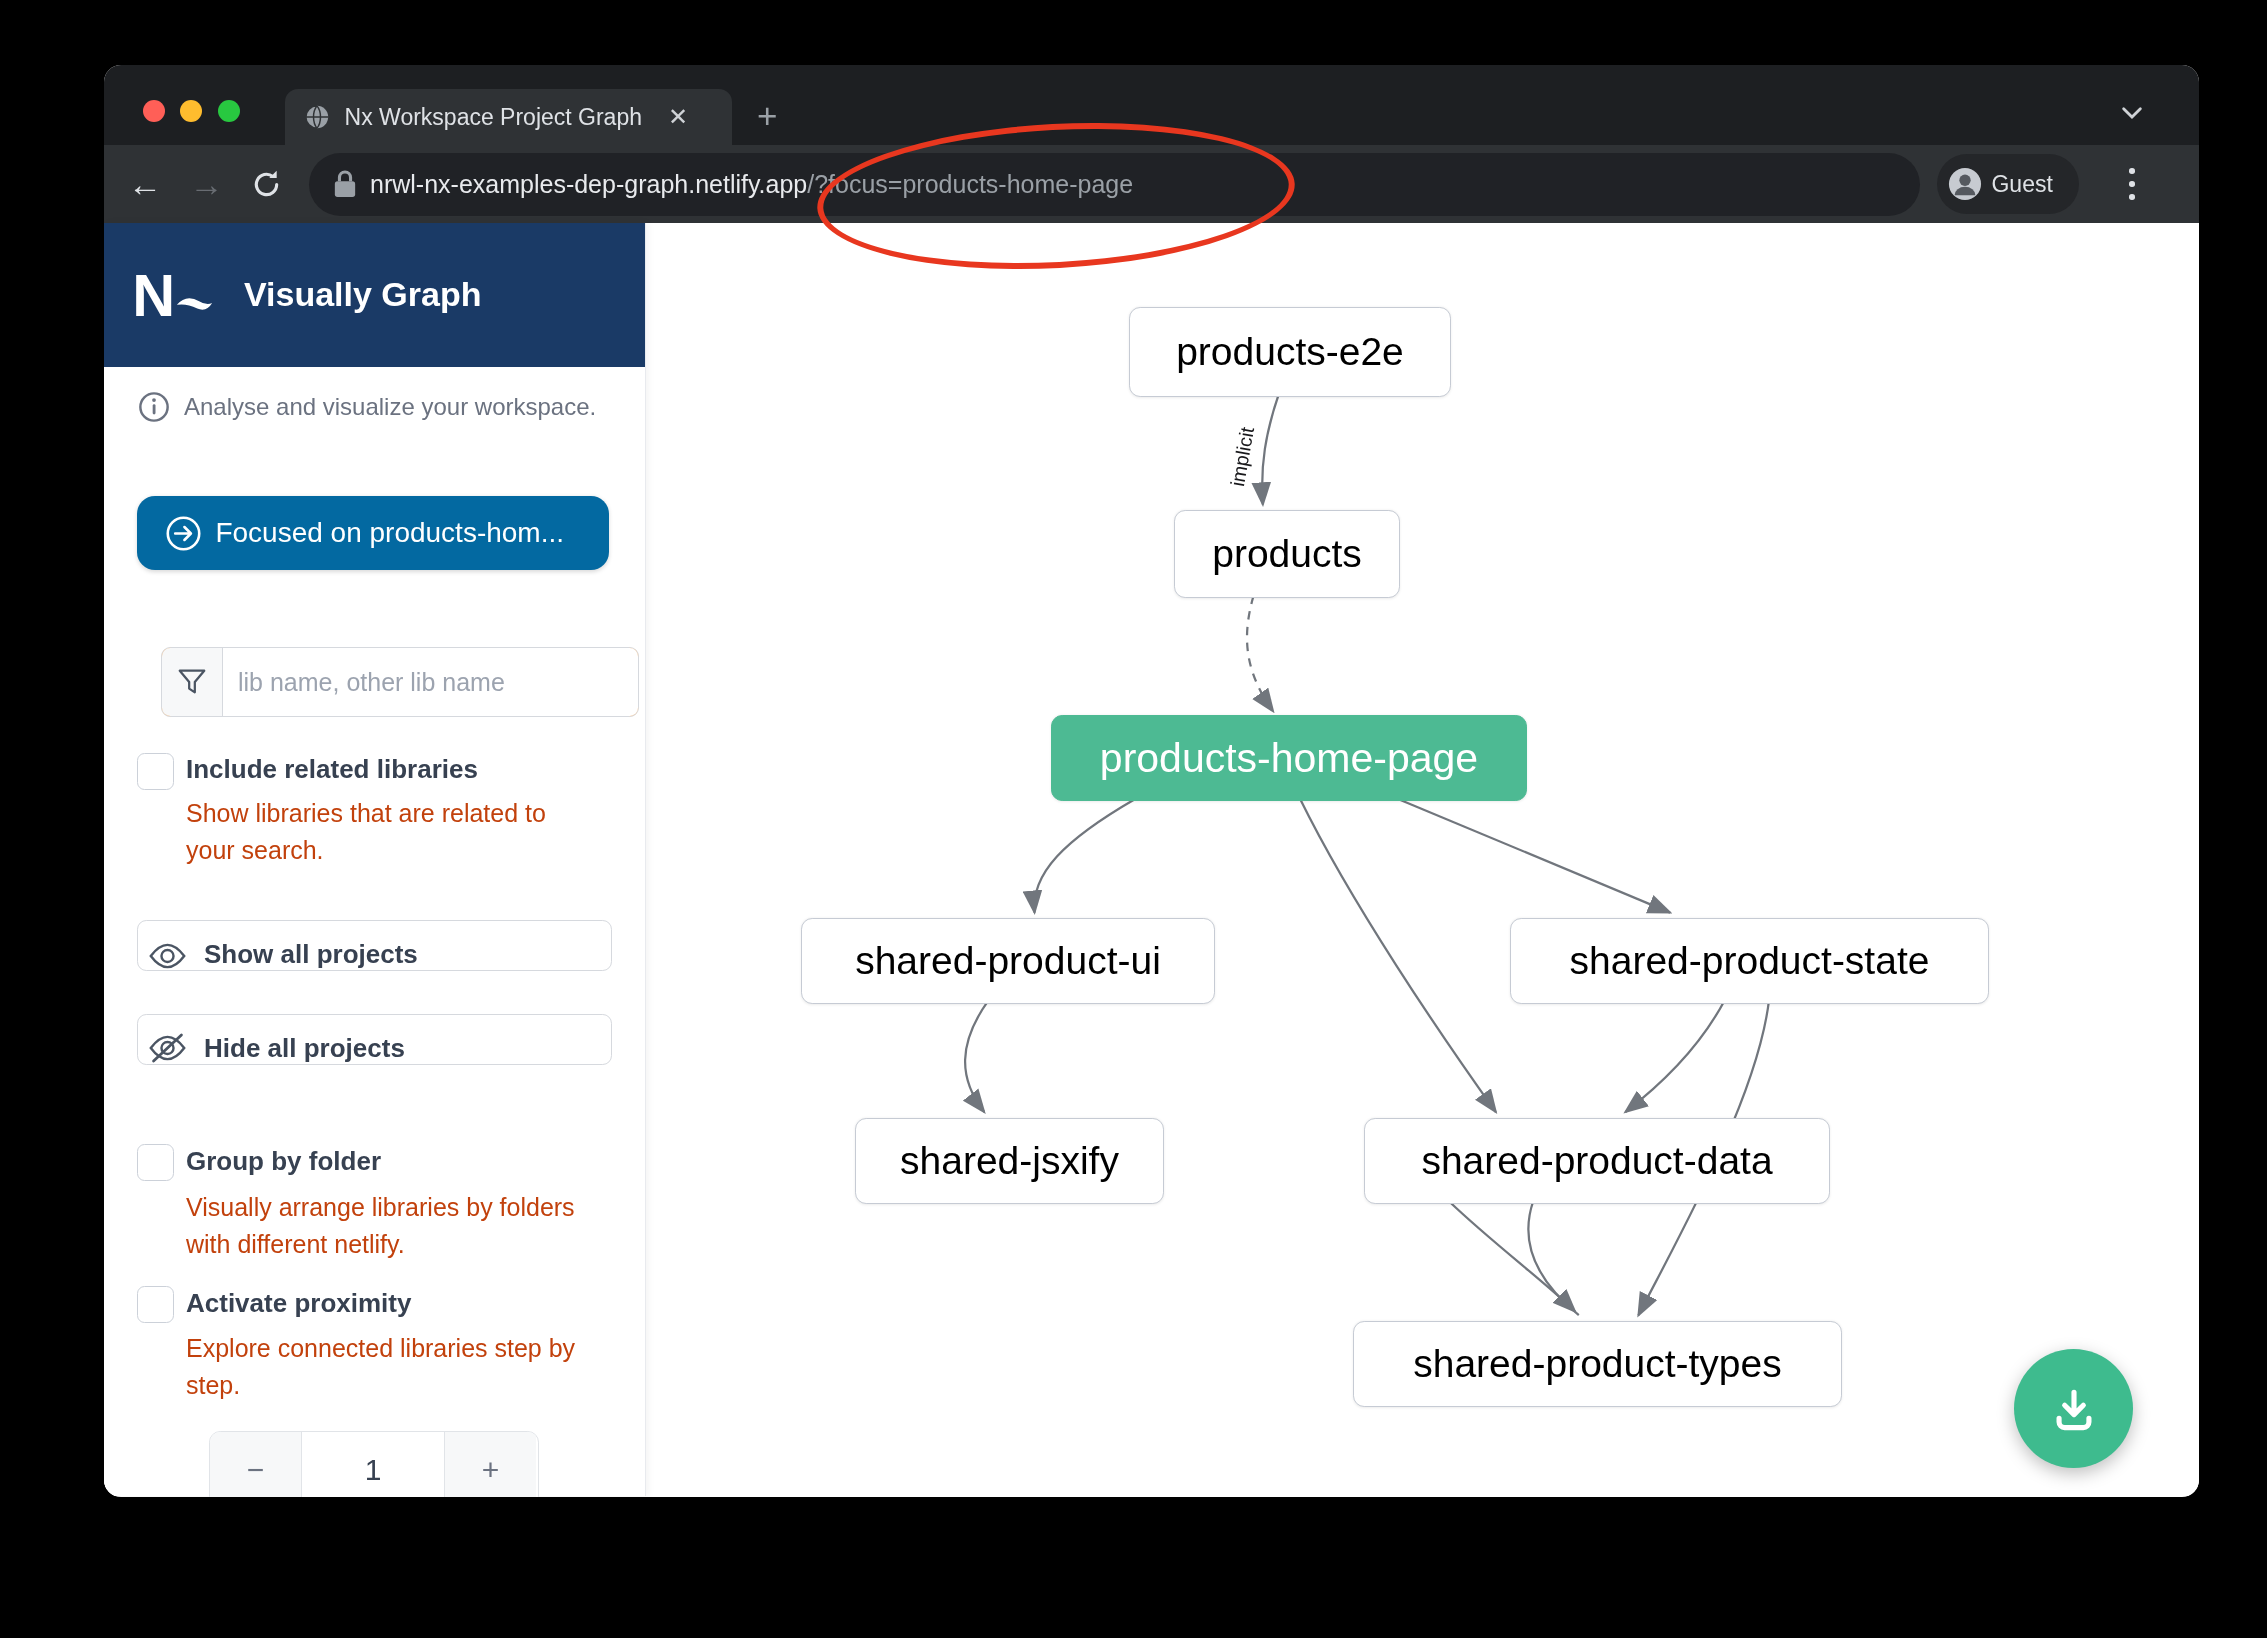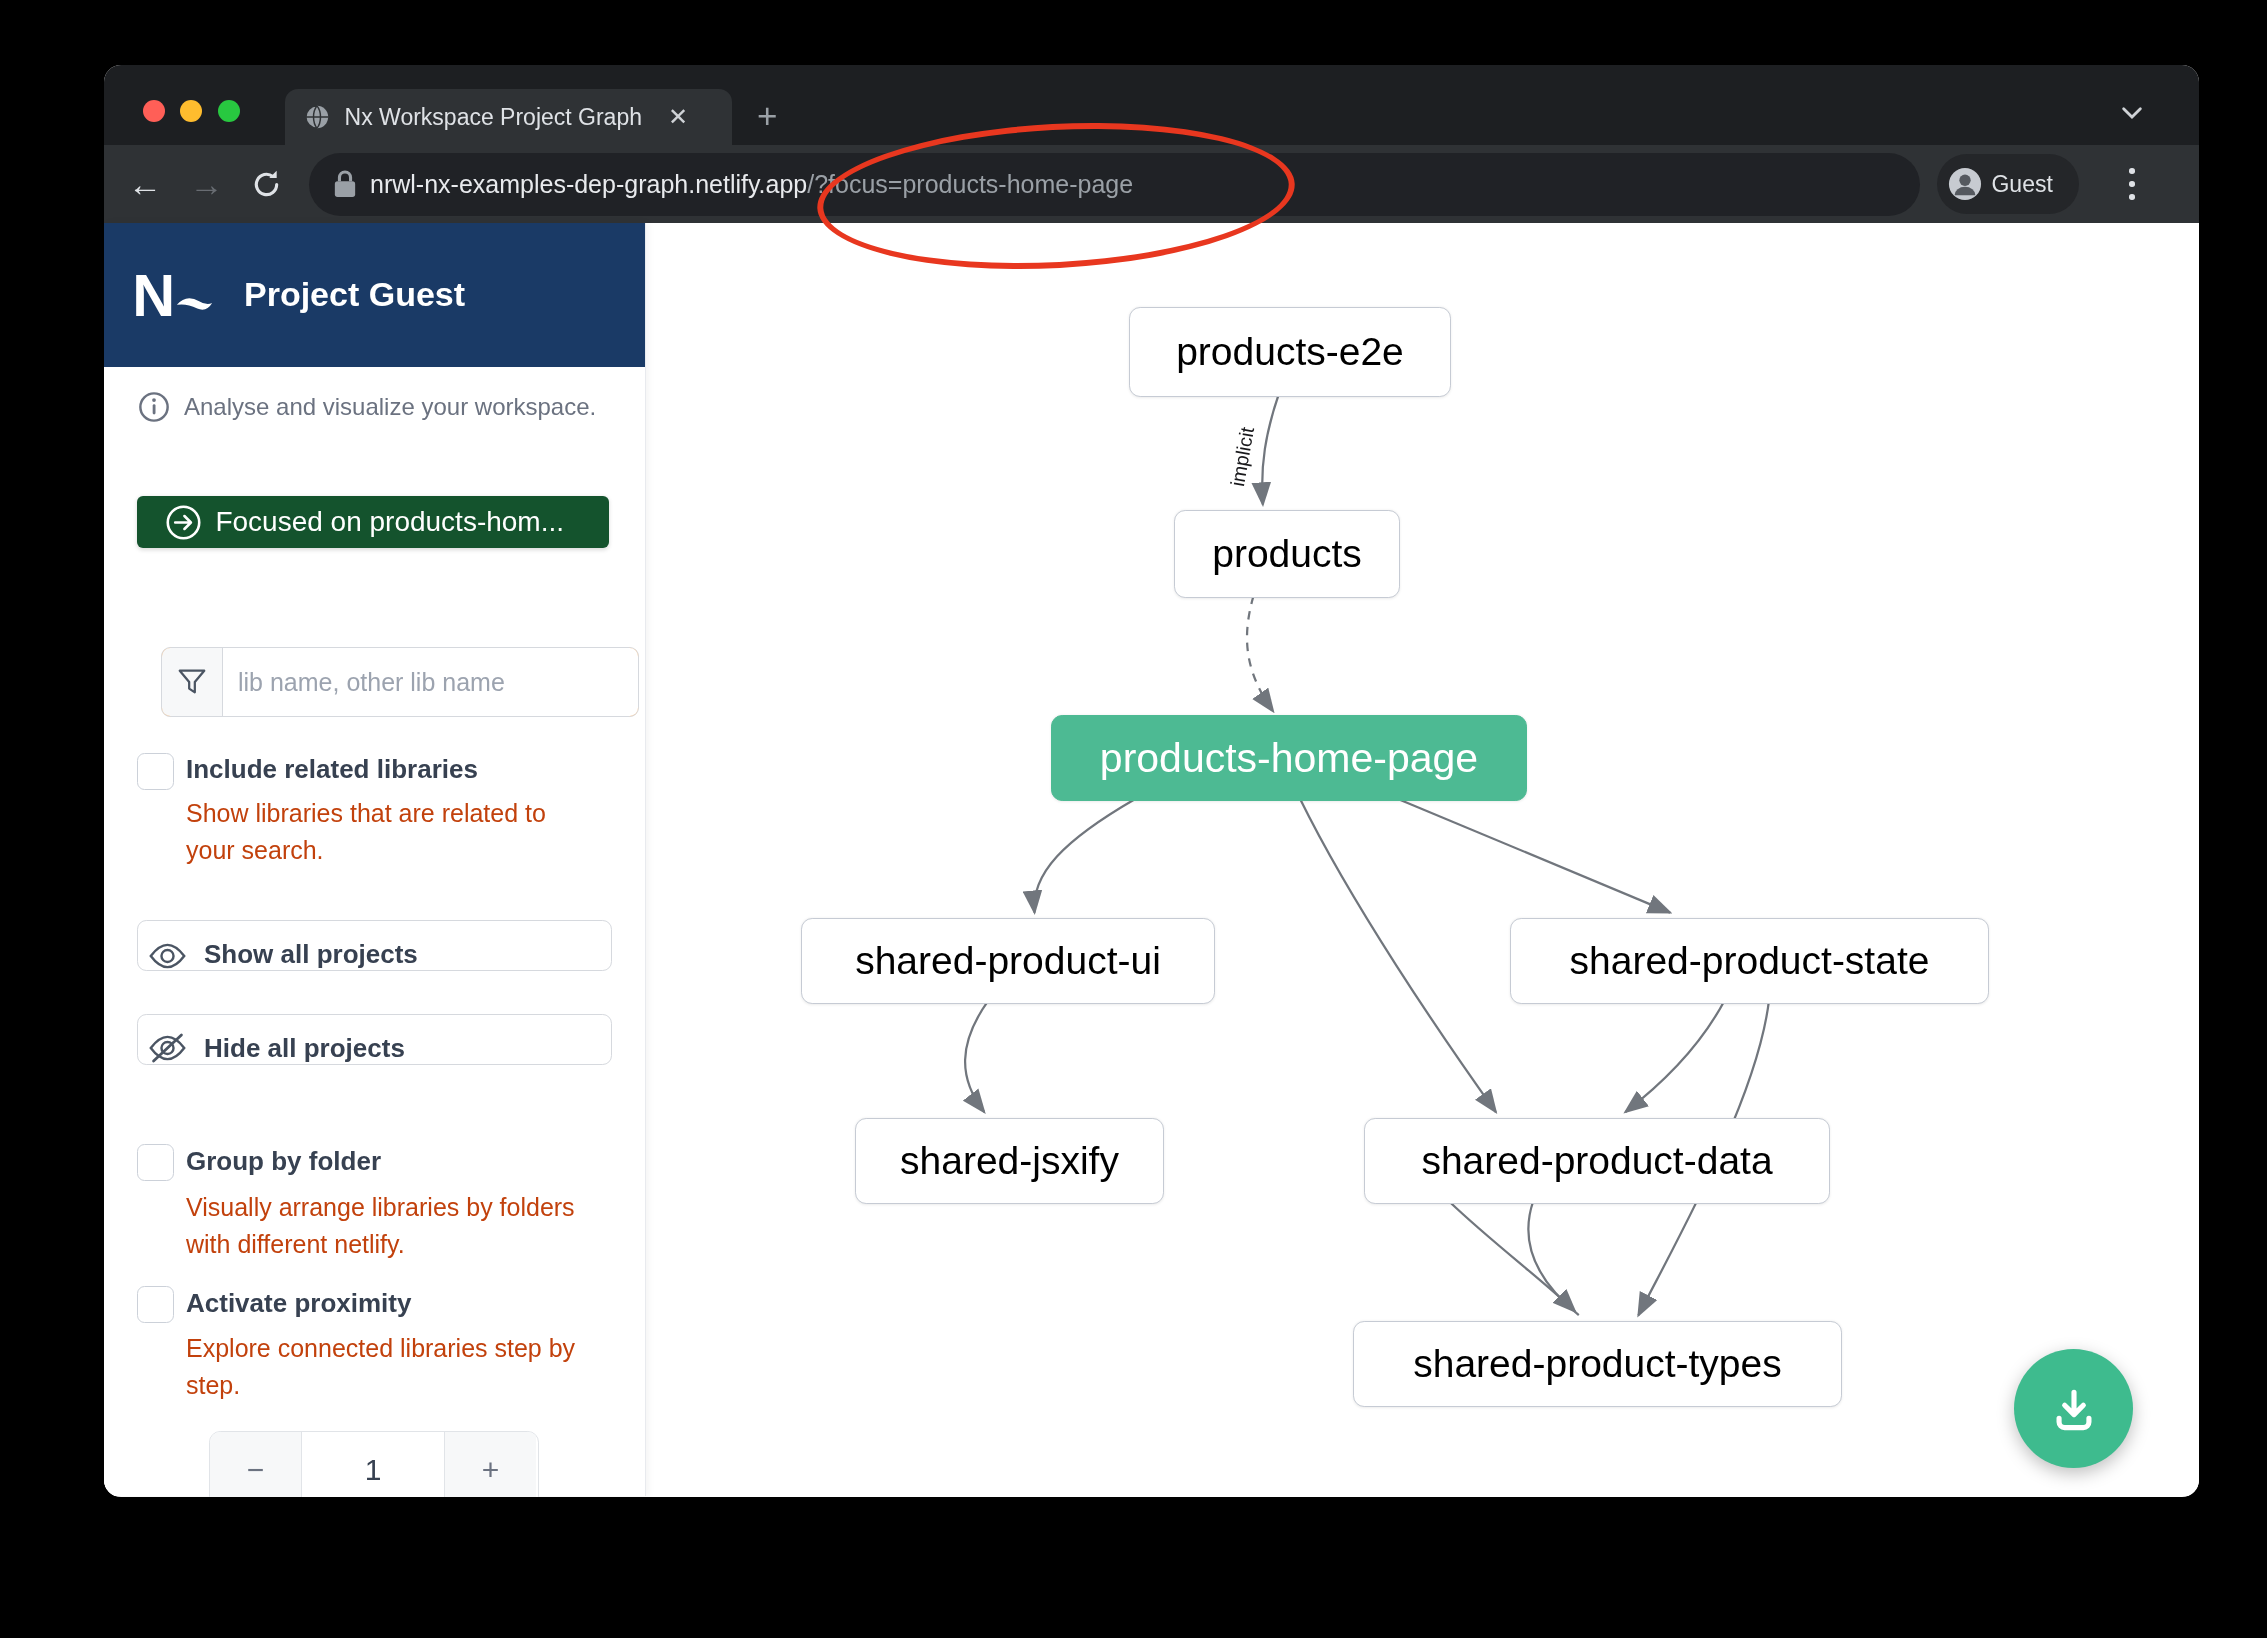--- a/index.html
+++ b/index.html
@@ -34,22 +34,22 @@
         align-items:center;justify-content:center;gap:7.5px;}
   .dots i{width:5.6px;height:5.6px;border-radius:50%;background:#dfe2e6;}
   
   .content{position:absolute;left:0;top:158px;width:100%;height:1273px;background:#fff;}
   .sidebar{position:absolute;left:0;top:0;width:541px;height:100%;background:#fff;
            border-right:0.9px solid #e8eaee;box-shadow:2.8px 0 7.5px rgba(0,0,0,.05);z-index:5;}
   .navhead{position:absolute;left:0;top:0;width:100%;height:144px;background:#1a3a66;}
   .apptitle{position:absolute;left:140px;top:52px;color:#fff;font-size:34px;font-weight:600;}
   .inforow{position:absolute;left:34px;top:168px;display:flex;align-items:center;gap:14px;
            color:#6b7280;font-size:24px;}
-  .focusbtn{position:absolute;left:33px;top:273px;width:472px;height:52px;border-radius:6px;
-            background:#14532d;color:#fff;display:flex;align-items:center;border:none;
+  .focusbtn{position:absolute;left:33px;top:273px;width:472px;height:74px;border-radius:18px;
+            background:#0369a1;color:#fff;display:flex;align-items:center;border:none;
             font-size:28px;box-shadow:0 1.9px 4.7px rgba(0,0,0,.15);}
   .focusbtn span{margin-left:13px;font-family:"Liberation Sans",sans-serif;}
   .filter{position:absolute;left:33px;top:424px;width:476px;height:68px;border:1.9px solid #d6d9de;
           border-radius:9.3px;display:flex;overflow:hidden;background:#fdba74;margin-left:24px;}
   .filter-icon{width:60px;background:#f7f8f9;border-right:1.9px solid #d6d9de;display:flex;
                align-items:center;justify-content:center;}
   .filter input{border:none;outline:none;flex:1;font-size:25px;padding-left:15px;color:#374151;
                 font-family:"Liberation Sans",sans-serif;}
   .filter input::placeholder{color:#9ca3af;}
   .cb{position:absolute;left:33px;width:35px;height:35px;border:1.9px solid #ccd1d9;border-radius:7.5px;background:#fff;}
@@ -131,21 +131,21 @@
     </div>
 
     <div class="content">
 
       <div class="sidebar">
         <div class="navhead">
           <svg width="86" height="65" viewBox="0 0 92 70" style="position:absolute;left:28px;top:41px">
             <text x="0" y="56" font-size="64" font-weight="bold" fill="#fff">N</text>
             <path d="M48 44 q10 -12 24 -4 q8 5 14 2 q-6 10 -16 6 q-12 -6 -22 -4 z" fill="#fff"></path>
           </svg>
-          <span class="apptitle">Project Guest</span>
+          <span class="apptitle">Visually Graph</span>
         </div>
 
         <div class="inforow">
           <svg width="32" height="32" viewBox="0 0 34 34">
             <circle cx="17" cy="17" r="14.5" stroke="#6b7280" stroke-width="2.6" fill="none"></circle>
             <rect x="15.6" y="14" width="3" height="11" rx="1.5" fill="#6b7280"></rect>
             <circle cx="17" cy="9.6" r="2" fill="#6b7280"></circle>
           </svg>
           <span>Analyse and visualize your workspace.</span>
         </div>

